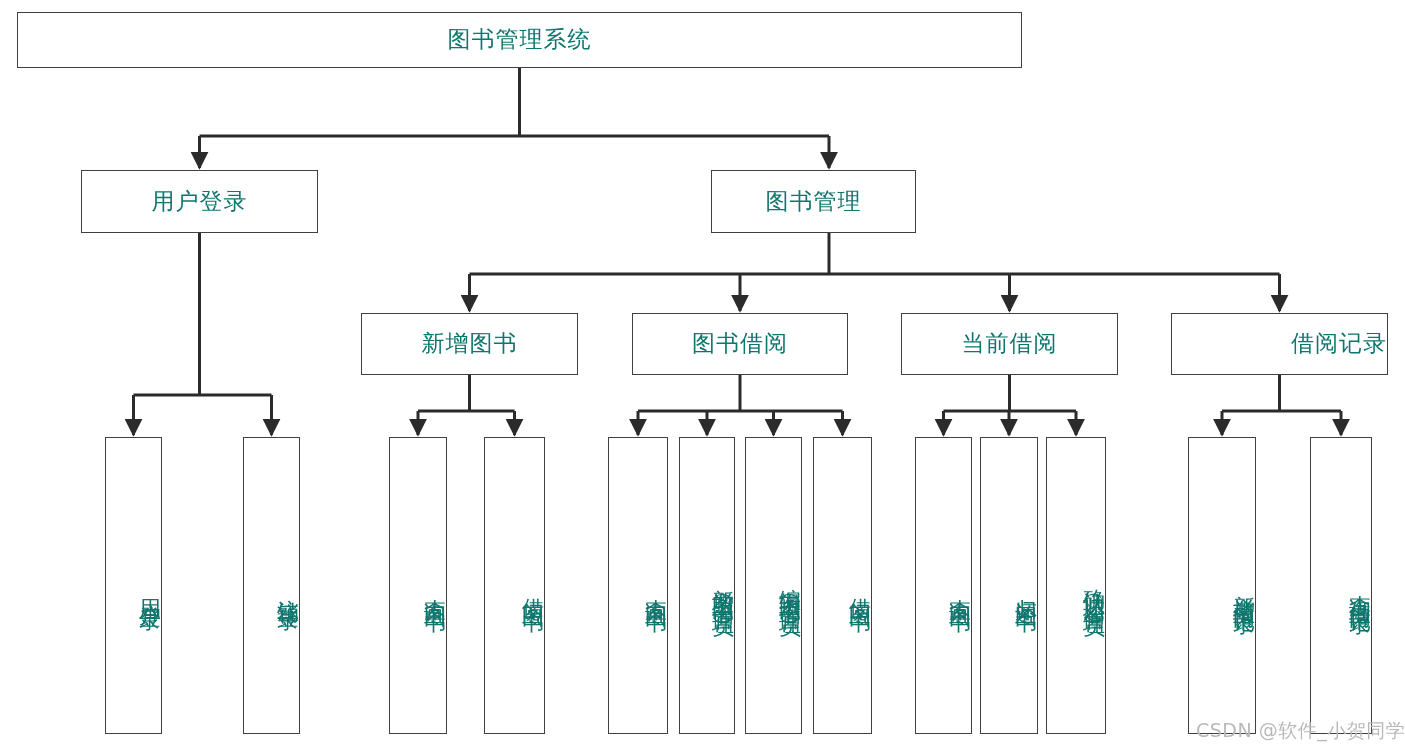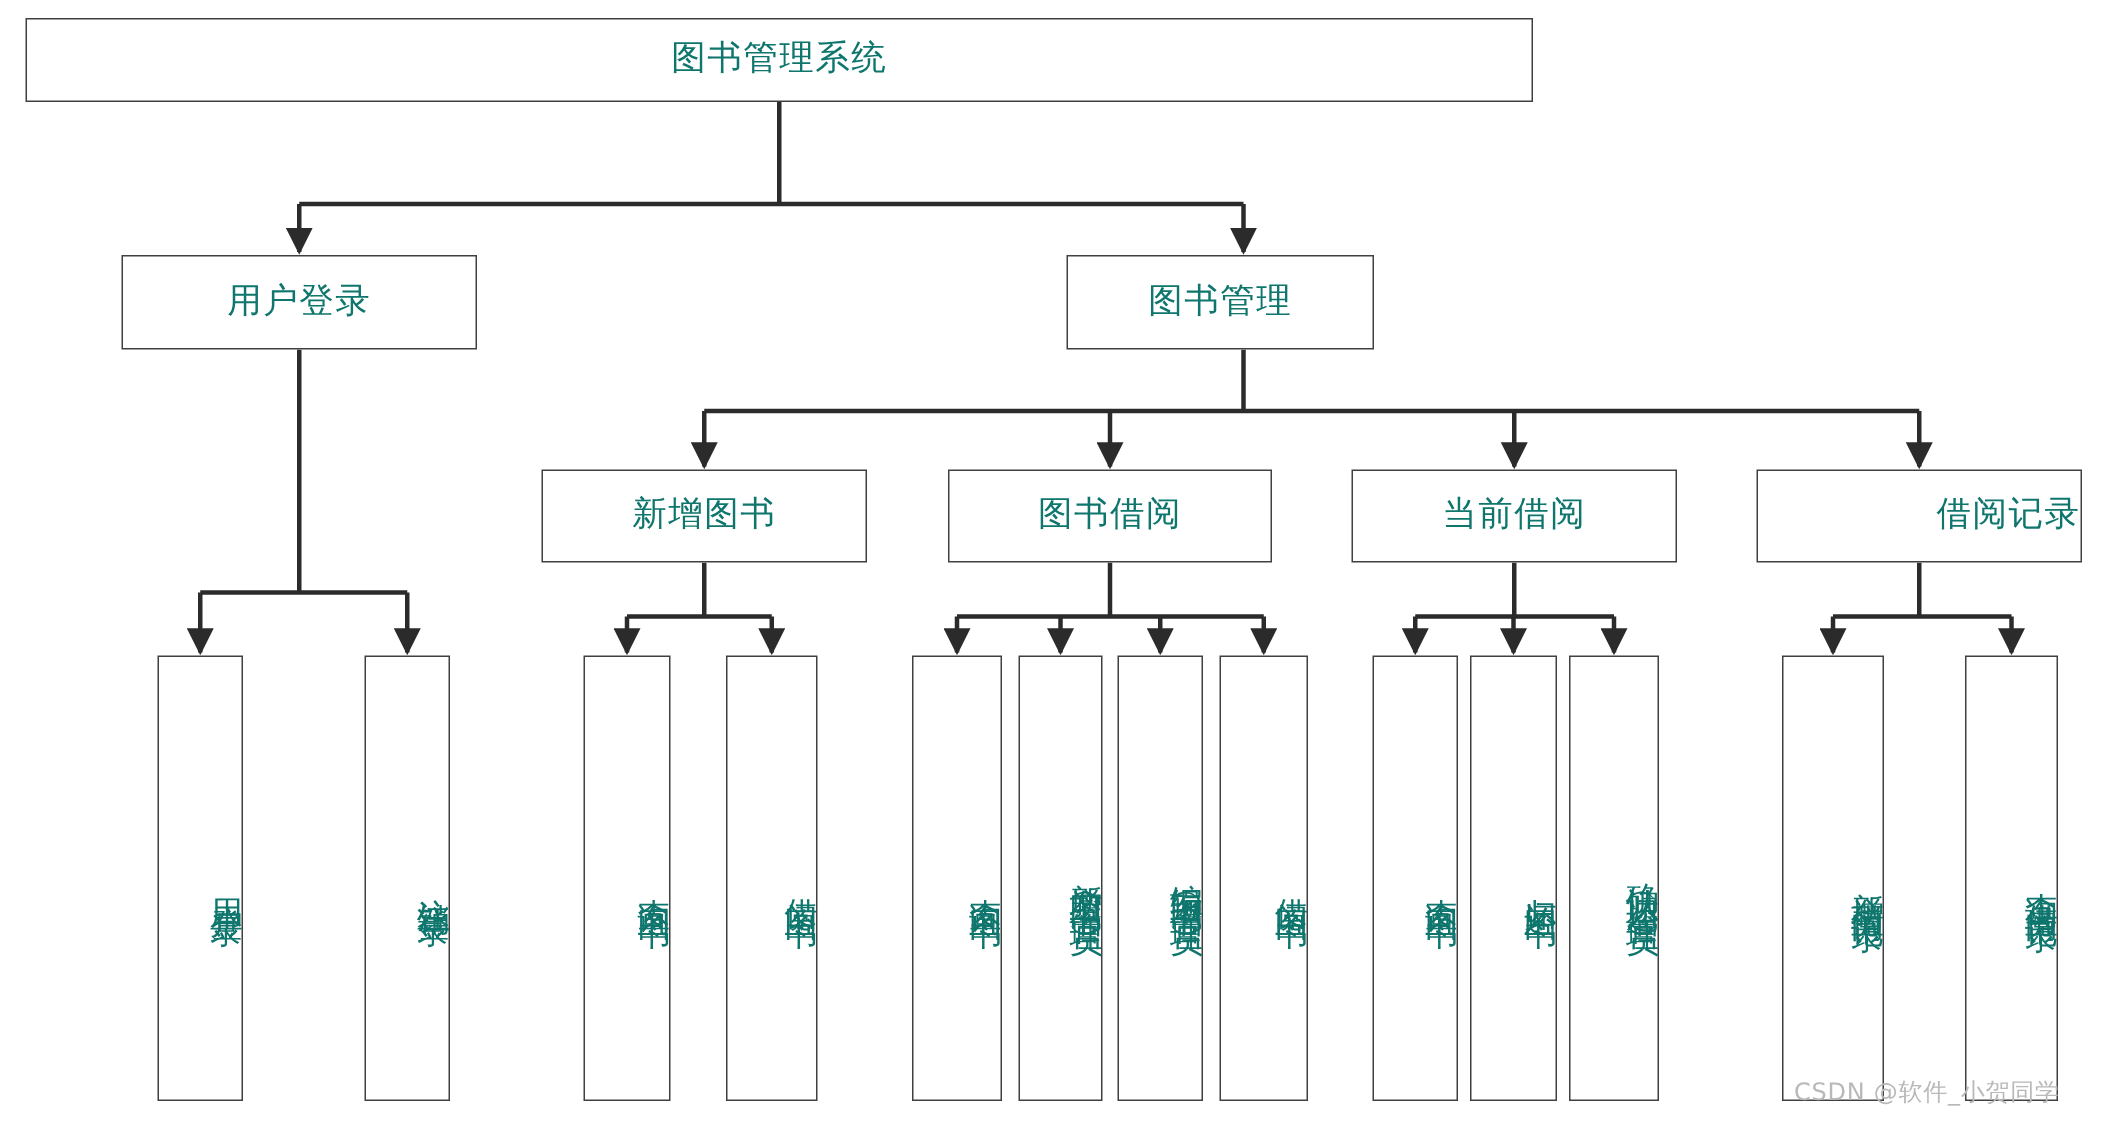--- a/index.html
+++ b/index.html
@@ -54,21 +54,21 @@
     line-height: 1.0;
     padding-top: 6px;
   }
   .node-v .vtext {
     writing-mode: vertical-rl;
     text-orientation: upright;
     display: block;
   }
   .watermark {
     position: absolute;
-    font-size: 16px;
+    font-size: 19px;
     color: #b9b9b9;
     white-space: nowrap;
     letter-spacing: 0.5px;
   }
 </style>
 </head>
 <body>
 
 <div id="diagram-root">
 

